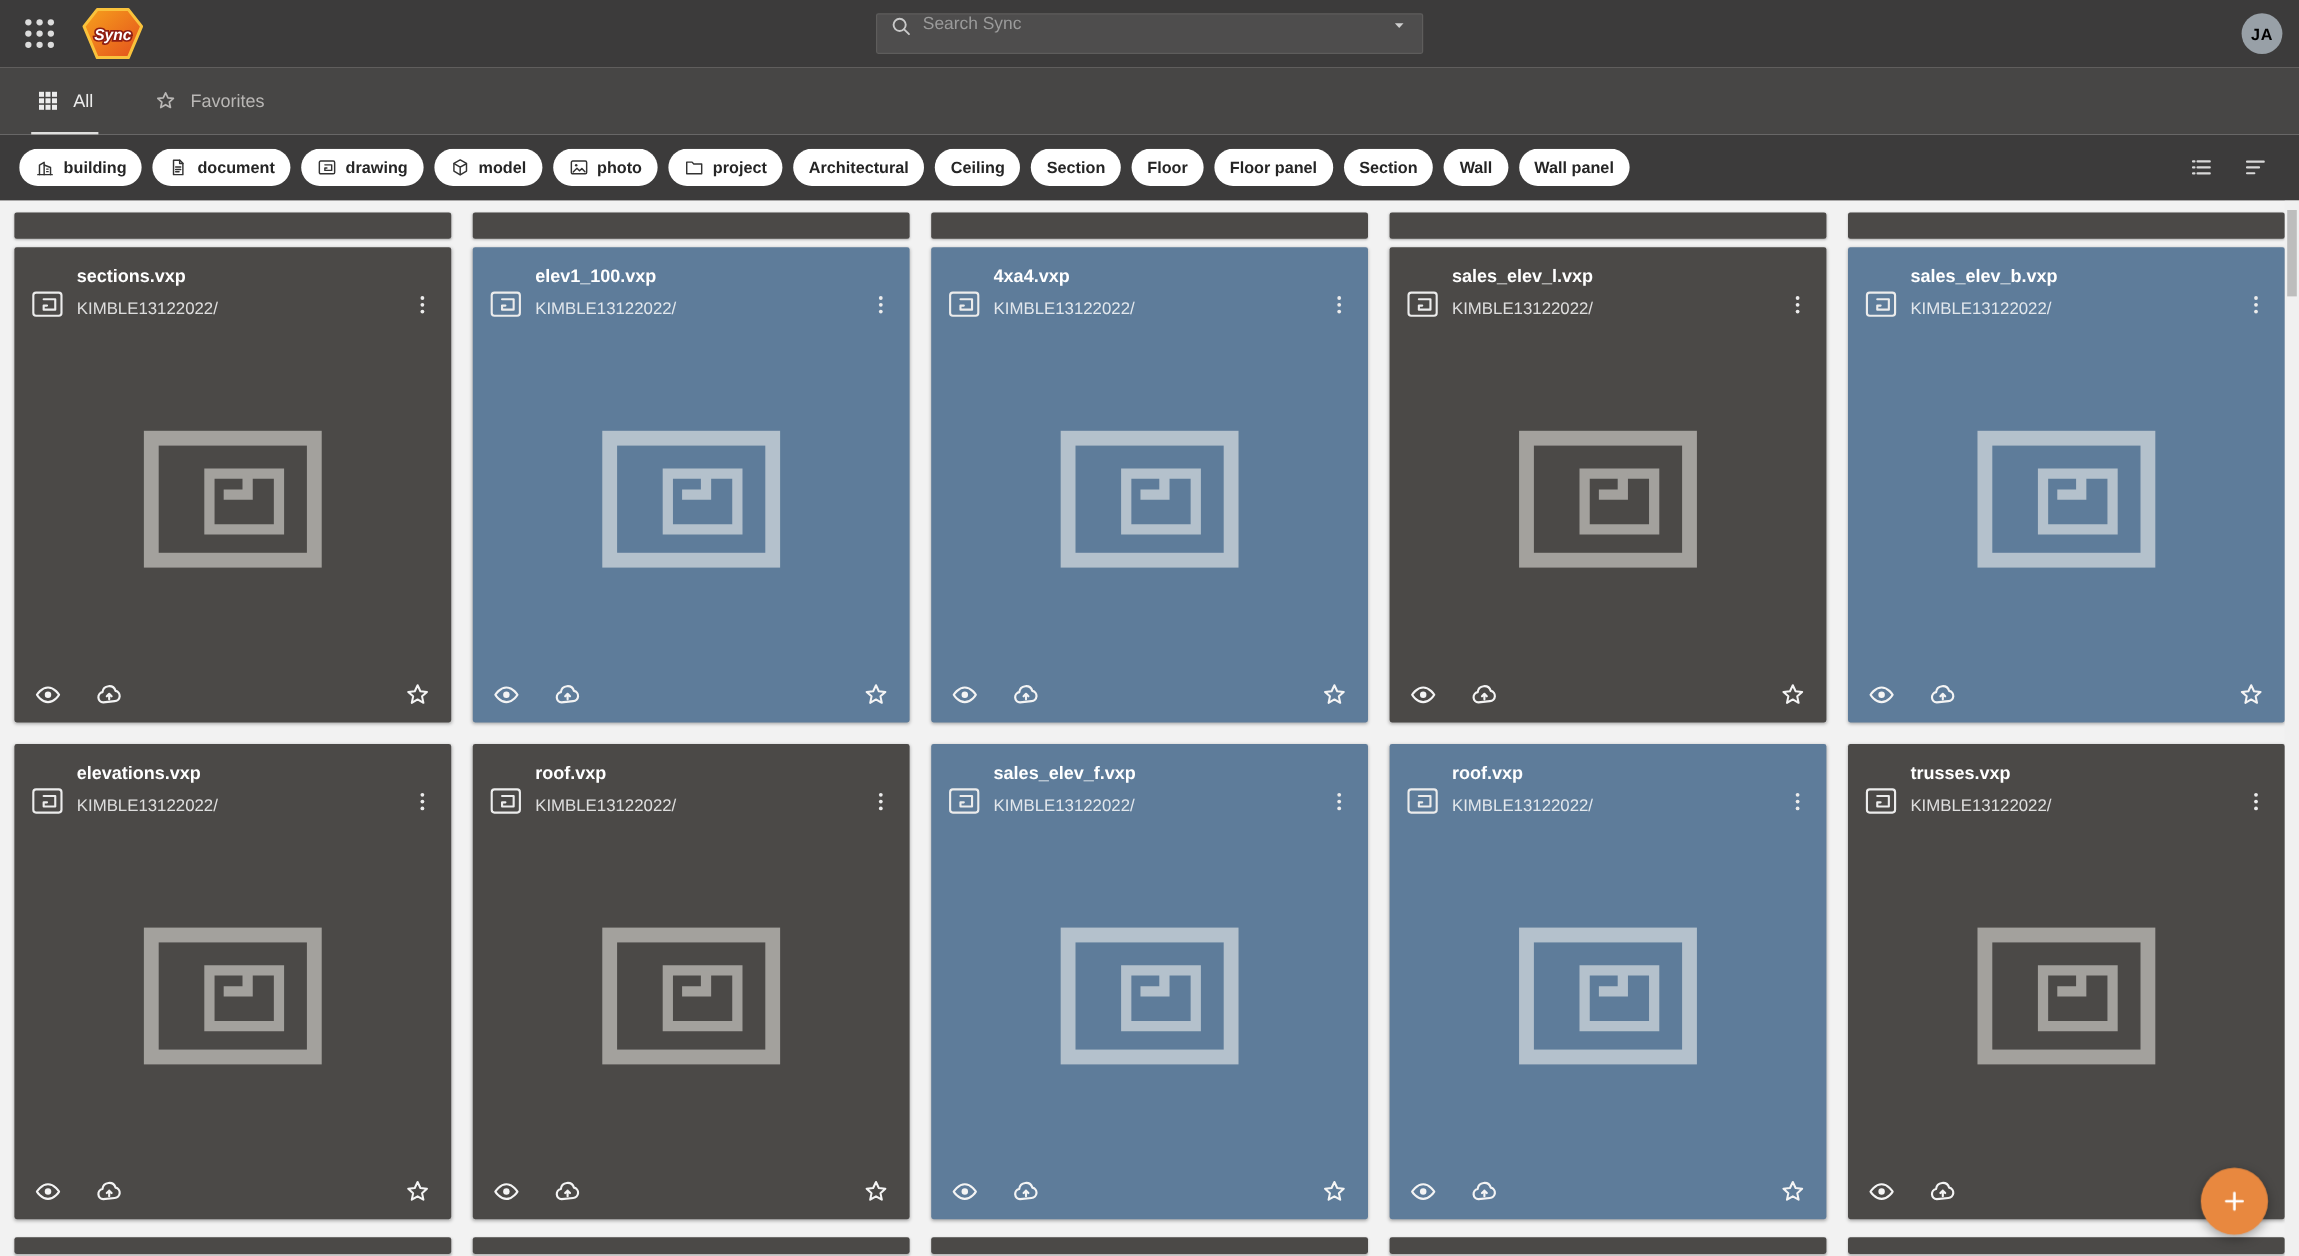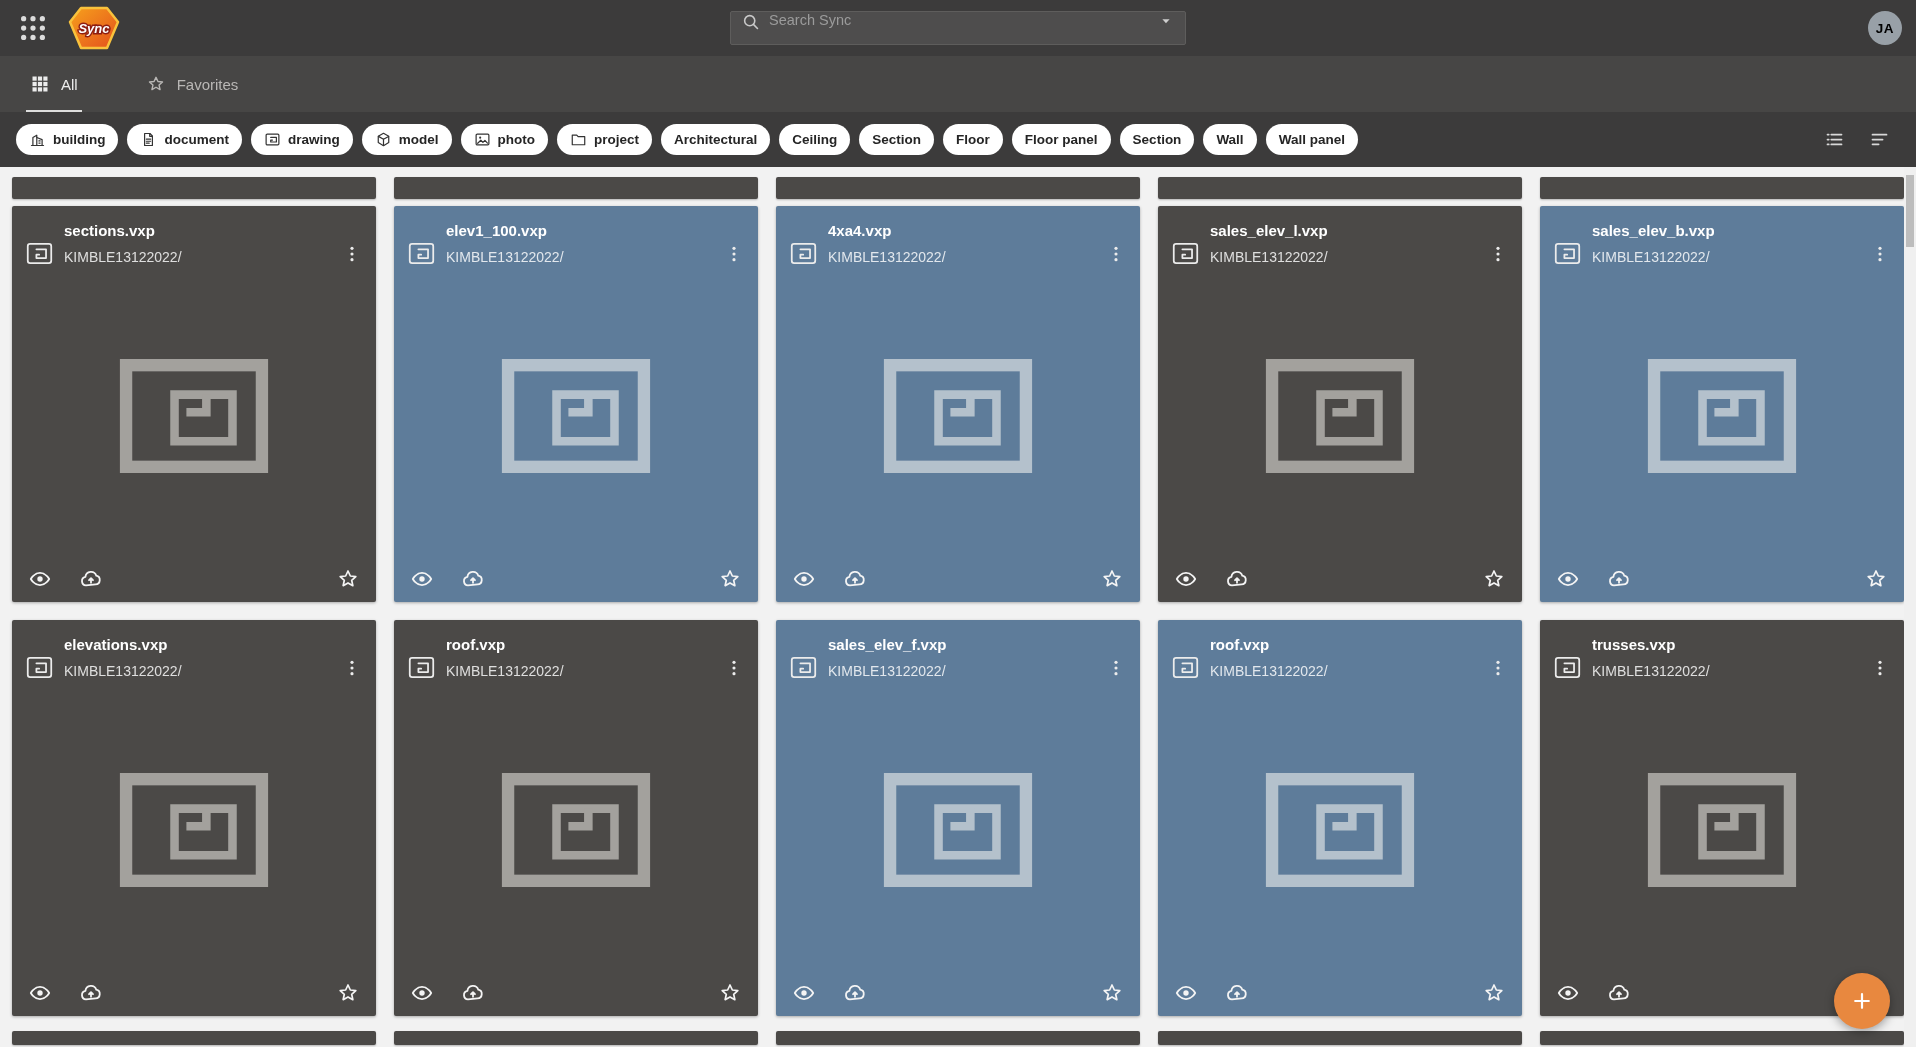--- a/index.html
+++ b/index.html
@@ -15,21 +15,21 @@
   .logo{margin-left:16px;width:52px;height:48px;cursor:pointer}
   .logo svg{width:100%;height:100%;display:block}
   .search{position:absolute;left:50%;top:11px;transform:translateX(-50%);width:456px;height:34px;background:#4e4d4d;border:1px solid #5e5d5c;border-radius:2px;display:flex;align-items:flex-start;padding:0 10px;gap:9px}
   .sicon{width:19px;height:19px;color:#c9c9c9;flex:none}
   .sinput{flex:1;background:transparent;border:0;outline:0;color:#e4e4e4;font-size:14.5px;min-width:0}
   .sinput::placeholder{color:#9b9b9b}
   .scaret{width:18px;height:18px;color:#cfcfcf;flex:none}
   .avatar{margin-left:auto;width:34px;height:34px;border-radius:50%;background:#98a0a7;color:#000000;font-size:13.5px;font-weight:700;display:flex;align-items:center;justify-content:center;letter-spacing:.5px;cursor:pointer}
 
   
-  .tabbar{height:56px;background:var(--tabbar,#474645);display:flex;align-items:stretch;padding:0 26px;gap:60px}
+  .tabbar{height:56px;background:var(--tabbar,#474645);display:flex;align-items:stretch;padding:0 26px;gap:42px}
   .tab{display:flex;align-items:center;gap:11px;color:#b9b7b5;font-size:15px;position:relative;padding:0 4px}
   .tab .t-icon{width:20px;height:20px}
   .tab.active{color:#ececec}
   .tab.active::after{content:"";position:absolute;left:0;right:0;bottom:0;height:2px;background:#dededd}
 
   
   .filterbar{height:55px;background:var(--topbar,#3c3b3b);display:flex;align-items:center;padding:0 16px;gap:4px}
   .chips{display:flex;align-items:center;gap:9px;flex:1;overflow:hidden}
   .chip{height:31px;padding:0 13px;background:#ffffff;border-radius:16px;display:inline-flex;align-items:center;gap:7px;color:#252525;font-size:13.5px;font-weight:700;white-space:nowrap}
   .chip .c-icon{width:17px;height:17px;color:#333}

